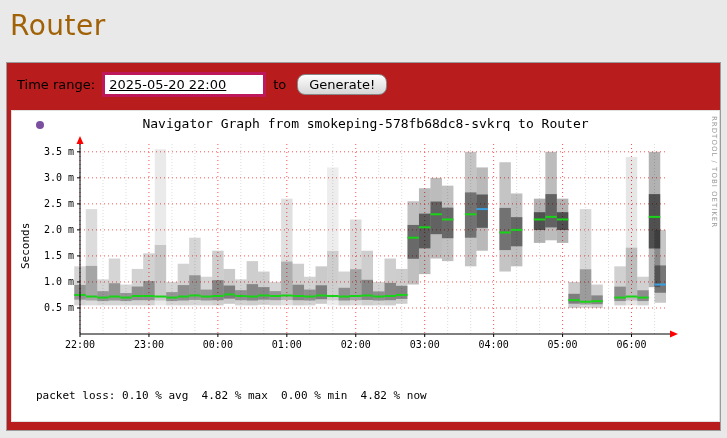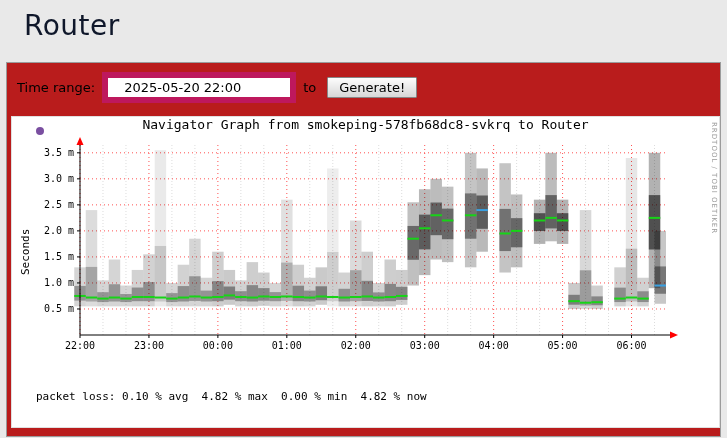--- a/index.html
+++ b/index.html
@@ -1,23 +1,23 @@
 <!DOCTYPE html>
 <html><head>
 <meta charset="utf-8">
 <style>
   html,body{margin:0;padding:0;}
   body{width:727px;height:438px;background:#e9e9e9;font-family:"DejaVu Sans","Liberation Sans",sans-serif;overflow:hidden;}
-  h1{margin:0;padding:9px 0 12px 24px;font-size:28px;font-weight:400;color:#0f172a;letter-spacing:0.5px;}
+  h1{margin:0;padding:9px 0 12px 10px;font-size:28px;font-weight:400;color:#a16207;letter-spacing:0.5px;}
   .panel{margin:8px 6px;border:1px solid #9b9b9b;background:#b91c1c;padding:9px 2px 8px 2px;}
   .form-row{display:flex;align-items:center;gap:7px;padding-left:8px;font-size:13px;color:#000;}
-  .form-row input[type=text]{width:150px;border:6px solid #be185d;background:#fff;font:13px "DejaVu Sans","Liberation Sans",sans-serif;padding:2px 16px;}
-  .gen-btn{margin-left:4px;font:13px "DejaVu Sans","Liberation Sans",sans-serif;padding:2px 11px;border:1px solid #878787;border-radius:1px;background:linear-gradient(#fdfdfd,#d7d7d7);color:#000;}
+  .form-row input[type=text]{width:150px;border:3px solid #be185d;background:#fff;font:13px "DejaVu Sans","Liberation Sans",sans-serif;padding:2px 4px;text-decoration:underline;}
+  .gen-btn{margin-left:4px;font:13px "DejaVu Sans","Liberation Sans",sans-serif;padding:2px 11px;border:1px solid #878787;border-radius:8px;background:linear-gradient(#fdfdfd,#d7d7d7);color:#000;}
   .graph-box{position:relative;margin:13px 0 0 2px;width:709px;height:312px;background:#ffffff;border:1px solid #e0e0e0;box-sizing:border-box;}
-  .g-title{font-family:"DejaVu Sans Mono","Liberation Mono",monospace;font-size:13px;color:#000;text-align:center;height:18px;}
+  .g-title{font-family:"DejaVu Sans Mono","Liberation Mono",monospace;font-size:13px;color:#000;text-align:center;padding-top:5px;height:18px;}
   .marker-dot{position:absolute;left:24px;top:10px;width:8px;height:8px;border-radius:50%;}
   .ylab{position:absolute;left:7px;top:158px;transform:rotate(-90deg);transform-origin:0 0;font-family:"DejaVu Sans Mono","Liberation Mono",monospace;font-size:11px;color:#000;}
   #plot{display:block;margin-left:4px;}
   .wm{position:absolute;right:1px;top:5px;writing-mode:vertical-rl;font-size:7px;font-family:"DejaVu Sans","Liberation Sans",sans-serif;color:#999;letter-spacing:1px;}
   .stats{font-family:"DejaVu Sans Mono","Liberation Mono",monospace;font-size:11px;line-height:16px;white-space:pre;color:#000;padding-left:24px;margin-top:2px;}
 </style>
 </head>
 <body>
 
 <h1>Router</h1>

